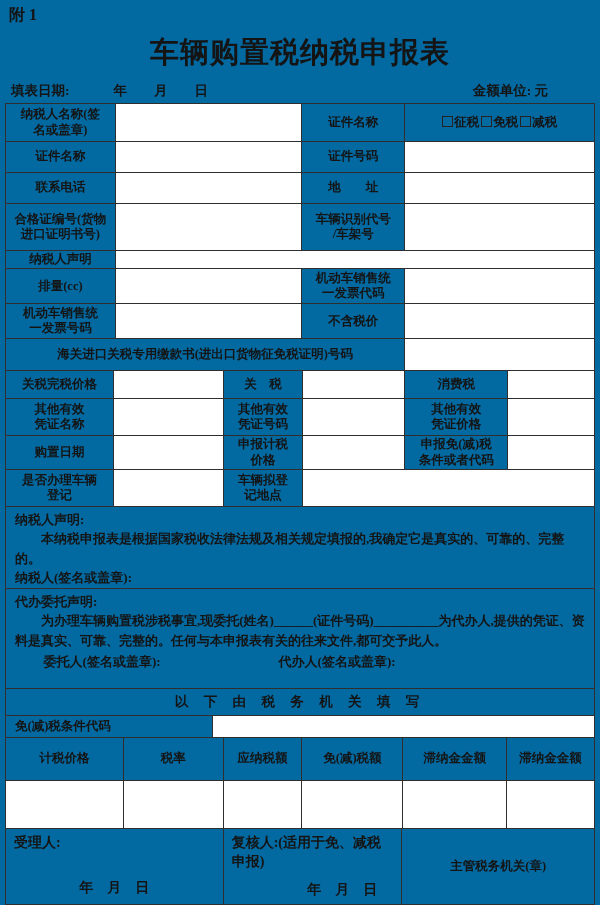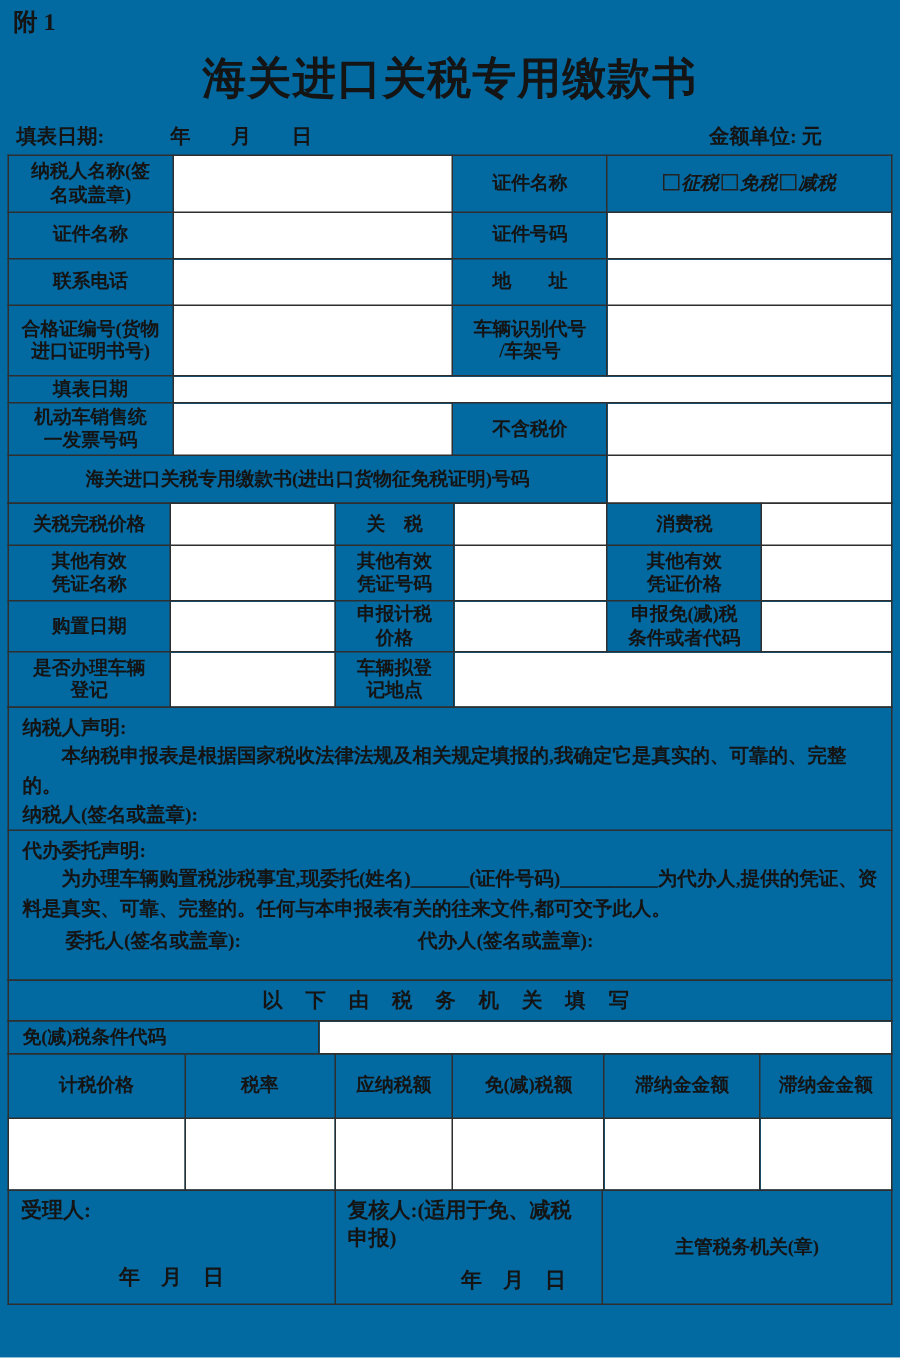--- a/index.html
+++ b/index.html
@@ -20,21 +20,21 @@
   table{border-collapse:collapse;table-layout:fixed;width:100%;}
   table + table{margin-top:-1px;}
   td{border:1px solid #2e2e2e;font-size:12.5px;color:#141414;
      padding:0;overflow:hidden;}
   .lbl{text-align:center;vertical-align:middle;white-space:pre-line;
        line-height:1.22;padding:1px 2px;}
   .lbl-left{text-align:left;padding-left:9px;white-space:normal;}
   .val{background:#fff;}
 
   .cbs{text-align:center;vertical-align:middle;font-size:12.5px;}
-  .cb-opt{display:inline-block;margin:0 1px;font-style:italic;}
+  .cb-opt{display:inline-block;margin:0 1px;}
   .cb{display:inline-block;width:9px;height:9px;border:1.5px solid #222;
       margin-right:1px;vertical-align:-1px;}
 
   .decl-cell{vertical-align:top;text-align:left;padding:3px 9px 0 9px;
              font-size:13px;line-height:1.5;}
   .decl-cell p{margin:0;}
   .decl-cell .body{text-indent:2em;}
   .sign-row{display:flex;margin-top:2px;}
   .sign-row .principal{margin-left:2.2em;}
   .sign-row .agent{margin-left:118px;}
@@ -48,21 +48,21 @@
   .fc .date-line{text-align:center;margin-top:26px;}
   .fc .date-line-right{text-align:right;margin-top:9px;padding-right:16px;}
   .authority{vertical-align:middle;text-align:center;}
 </style>
 </head>
 <body>
 
 <div class="page">
 
   <div class="attach">附 1</div>
-  <div class="title">海关进口关税专用缴款书</div>
+  <div class="title">车辆购置税纳税申报表</div>
 
   <div class="meta">
     <div>
       <span>填表日期:</span><span class="date-blanks">年　　月　　日</span>
     </div>
     <span class="unit">金额单位: 元</span>
   </div>
 
   <div class="form">
 
@@ -97,22 +97,29 @@
       </tr>
       <tr style="height:47px">
         <td class="lbl">合格证编号(货物
 进口证明书号)</td>
         <td class="val"></td>
         <td class="lbl">车辆识别代号
 /车架号</td>
         <td class="val"></td>
       </tr>
       <tr style="height:18px">
-        <td class="lbl">填表日期</td>
+        <td class="lbl">纳税人声明</td>
         <td class="val" colspan="3"></td>
+      </tr>
+      <tr style="height:35px">
+        <td class="lbl">排量(cc)</td>
+        <td class="val"></td>
+        <td class="lbl">机动车销售统
+一发票代码</td>
+        <td class="val"></td>
       </tr>
       <tr style="height:35px">
         <td class="lbl">机动车销售统
 一发票号码</td>
         <td class="val"></td>
         <td class="lbl">不含税价</td>
         <td class="val"></td>
       </tr>
       <tr style="height:32px">
         <td class="lbl" colspan="3">海关进口关税专用缴款书(进出口货物征免税证明)号码</td>

